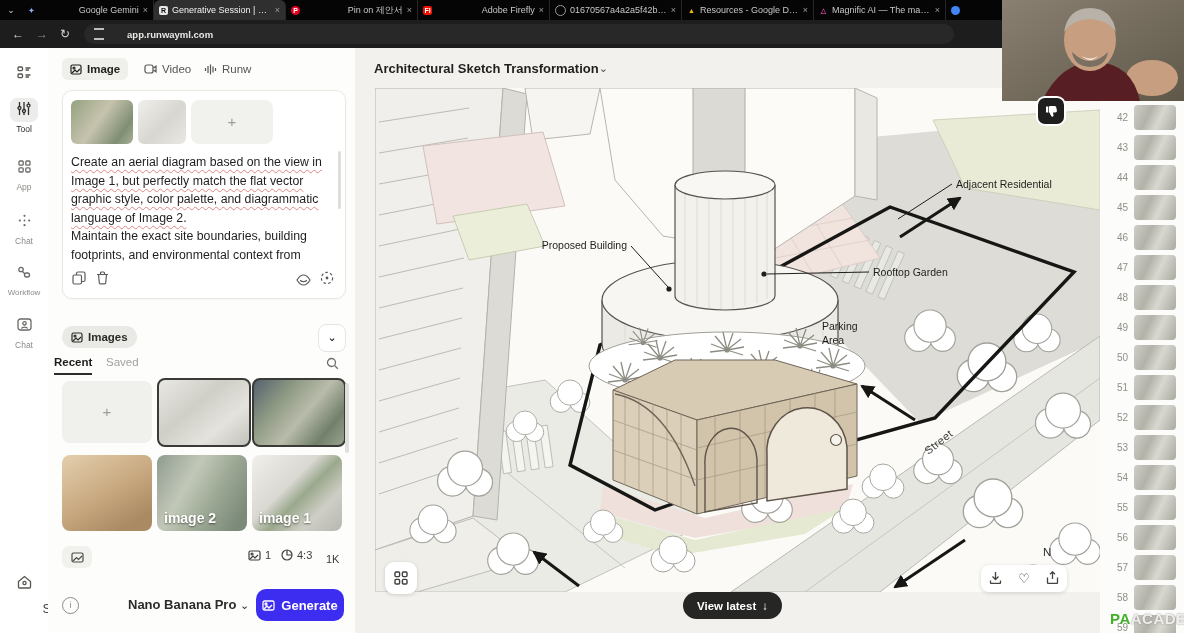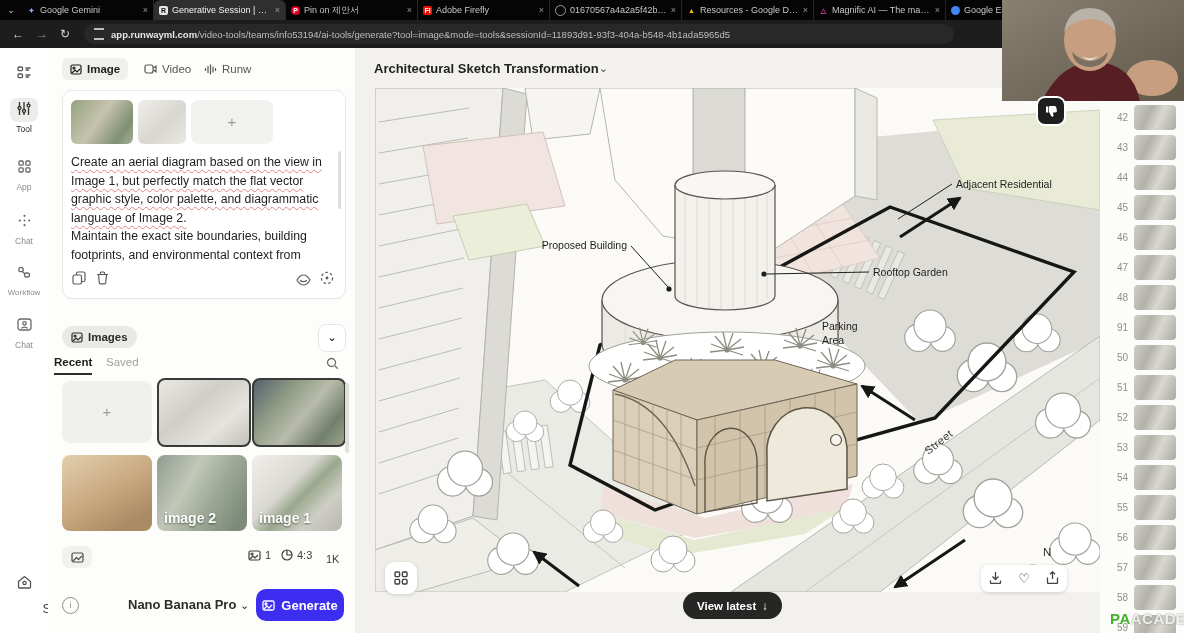--- a/index.html
+++ b/index.html
@@ -4,31 +4,31 @@
 <style>
   html,body{margin:0;padding:0;background:#e8e8e6;font-family:"Liberation Sans",sans-serif;}
   #stage{position:relative;width:1184px;height:633px;overflow:hidden;background:#fbfbfa;}
   .abs{position:absolute;}
   
   #tabbar{left:0;top:0;width:1184px;height:20px;background:#050505;display:flex;align-items:stretch;}
   .tab{width:121px;display:flex;align-items:center;gap:4px;padding:0 5px;color:#c7c7c5;font-size:9px;
        border-right:1px solid #262626;overflow:hidden;white-space:nowrap;}
   .tab .fav{width:9px;height:9px;flex:0 0 9px;border-radius:2px;display:inline-block;text-align:center;
        font-size:7px;line-height:9px;font-weight:bold;}
-  .tab .lbl{flex:1;overflow:hidden;text-overflow:ellipsis;}
+  .tab .lbl{flex:1;overflow:hidden;text-overflow:ellipsis;text-align:right;}
   .tab .x{color:#9a9a98;font-size:9px;flex:0 0 auto;}
   .tab.active{background:#2f2f2f;color:#f2f2f0;border-radius:6px 6px 0 0;}
   #tabsearch{width:22px;display:flex;align-items:center;justify-content:center;color:#cfcfcd;font-size:9px;}
   #urlbar{left:0;top:20px;width:1184px;height:28px;background:#1d1d1d;display:flex;align-items:center;color:#cdcdcb;}
   .navglyph{font-size:12px;margin-left:12px;color:#d6d6d4;}
   .navglyph.dim{color:#8a8a88;}
   #urlpill{margin-left:14px;height:20px;width:850px;background:#282828;border-radius:10px;display:flex;align-items:center;
        font-size:9.5px;color:#bdbdbb;padding:0 10px;overflow:hidden;white-space:nowrap;}
   #urlpill .site-ico{width:10px;height:8px;margin-right:7px;border-top:2px solid #bdbdbb;border-bottom:2px solid #bdbdbb;}
-  #urlpill b{color:#e6e6e4;font-weight:bold;}
+  #urlpill b{color:#e6e6e4;font-weight:bold;margin-left:16px;}
   
   #navrail{left:0;top:48px;width:48px;height:585px;background:#ffffff;border-right:1px solid #ebebe8;}
   .railitem{position:absolute;left:0;width:48px;text-align:center;color:#5b5b58;}
   .railitem .icobox{display:inline-block;width:28px;height:24px;border-radius:7px;line-height:24px;}
   .railitem.sel .icobox{background:#ececea;}
   .railitem .cap{display:block;font-size:8.5px;color:#8c8c89;margin-top:2px;}
   .railitem.sel .cap{color:#2c2c2a;}
   
   #panel{left:48px;top:48px;width:307px;height:585px;background:#fdfdfc;border-right:1px solid #e9e9e6;}
   .modetab{position:absolute;top:10px;height:22px;display:flex;align-items:center;gap:5px;font-size:11.5px;color:#565654;
@@ -135,21 +135,20 @@
     </div>
   </div>
 
   <div class="abs" id="urlbar">
     <span class="navglyph">←</span>
     <span class="navglyph dim">→</span>
     <span class="navglyph">↻</span>
     <div id="urlpill">
       <span class="site-ico"></span>
       <b>app.runwayml.com</b>
-        <span>/video-tools/teams/info53194/ai-tools/generate?tool=image&amp;mode=tools&amp;sessionId=11893d91-93f3-404a-b548-4b1ada5965d5</span>
     </div>
   </div>
 
   <div class="abs" id="navrail">
     <div class="railitem" style="top:14px;">
       <span class="icobox">
         <svg width="15" height="13" viewBox="0 0 15 13">
             <g fill="none" stroke="#55555 2" stroke-width="1.3">
               <rect x="1" y="1" width="4.5" height="3.6" rx="1" stroke="#555552"></rect>
               <rect x="1" y="8" width="4.5" height="3.6" rx="1" stroke="#555552"></rect>
@@ -657,21 +656,21 @@
       <span class="rail-num">47</span>
       <span class="rail-thumb"></span>
     </div>
 
     <div class="rail-row">
       <span class="rail-num">48</span>
       <span class="rail-thumb"></span>
     </div>
 
     <div class="rail-row">
-      <span class="rail-num">91</span>
+      <span class="rail-num">49</span>
       <span class="rail-thumb"></span>
     </div>
 
     <div class="rail-row">
       <span class="rail-num">50</span>
       <span class="rail-thumb"></span>
     </div>
 
     <div class="rail-row">
       <span class="rail-num">51</span>

